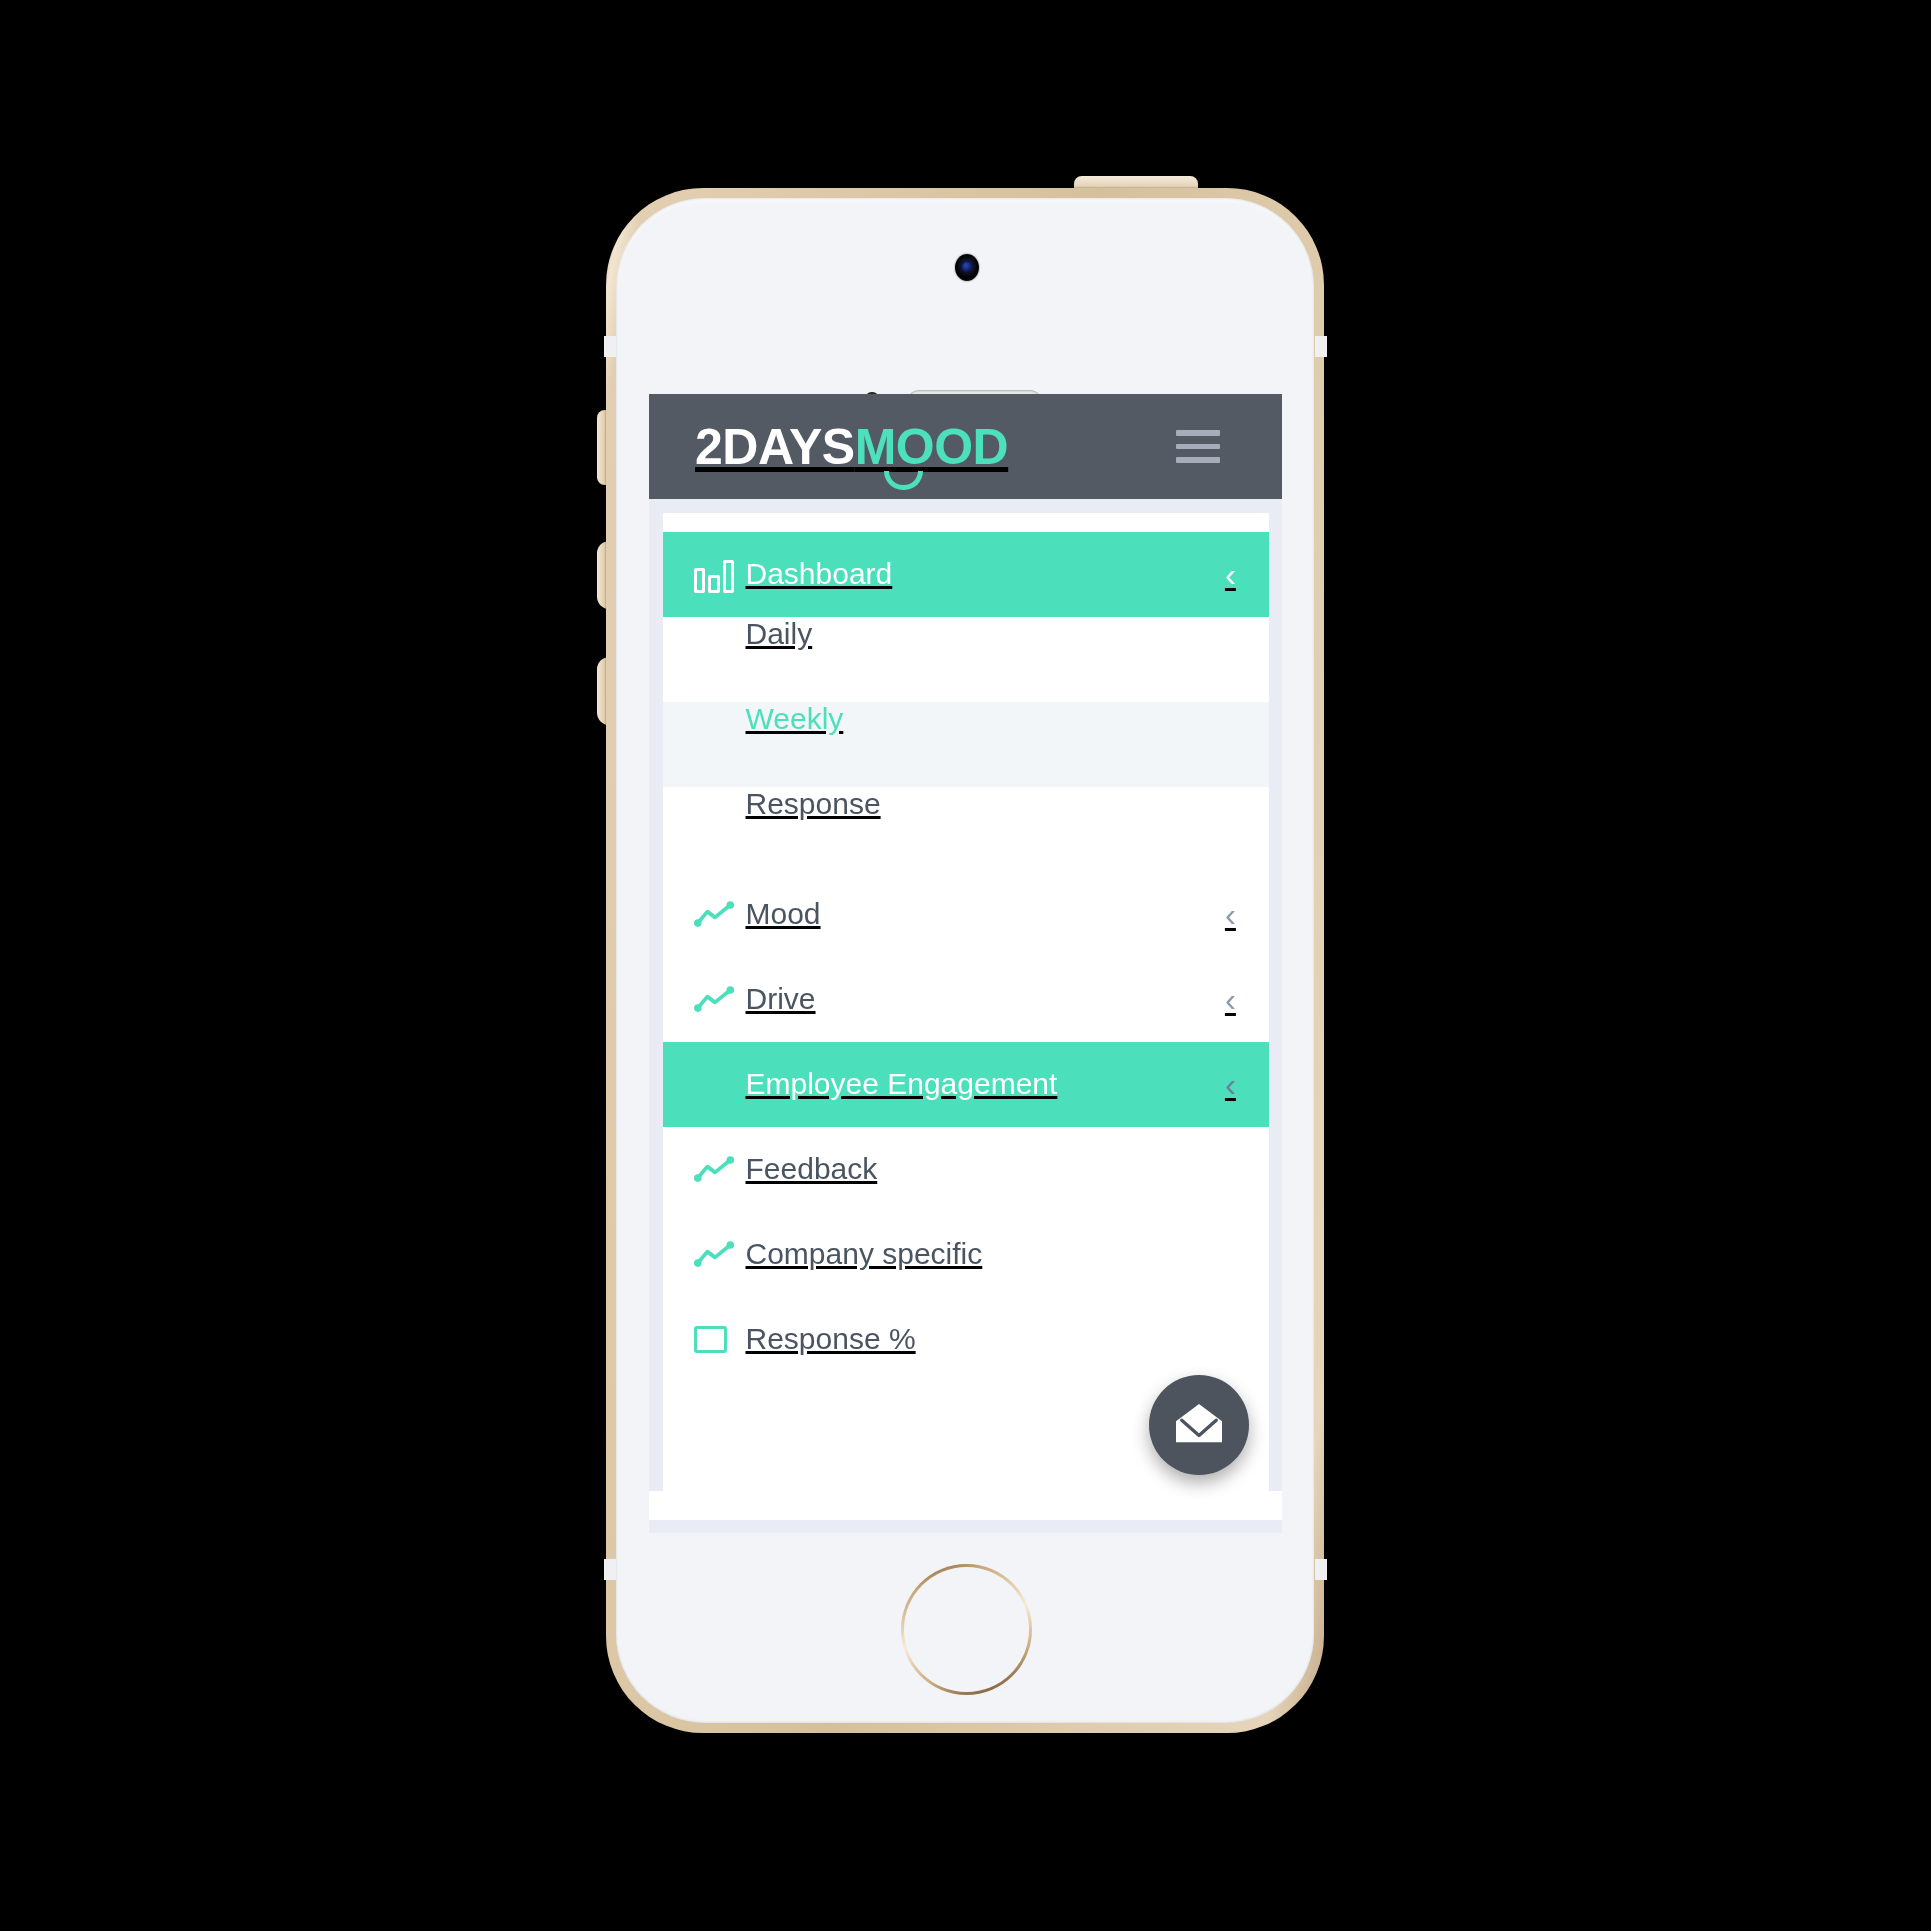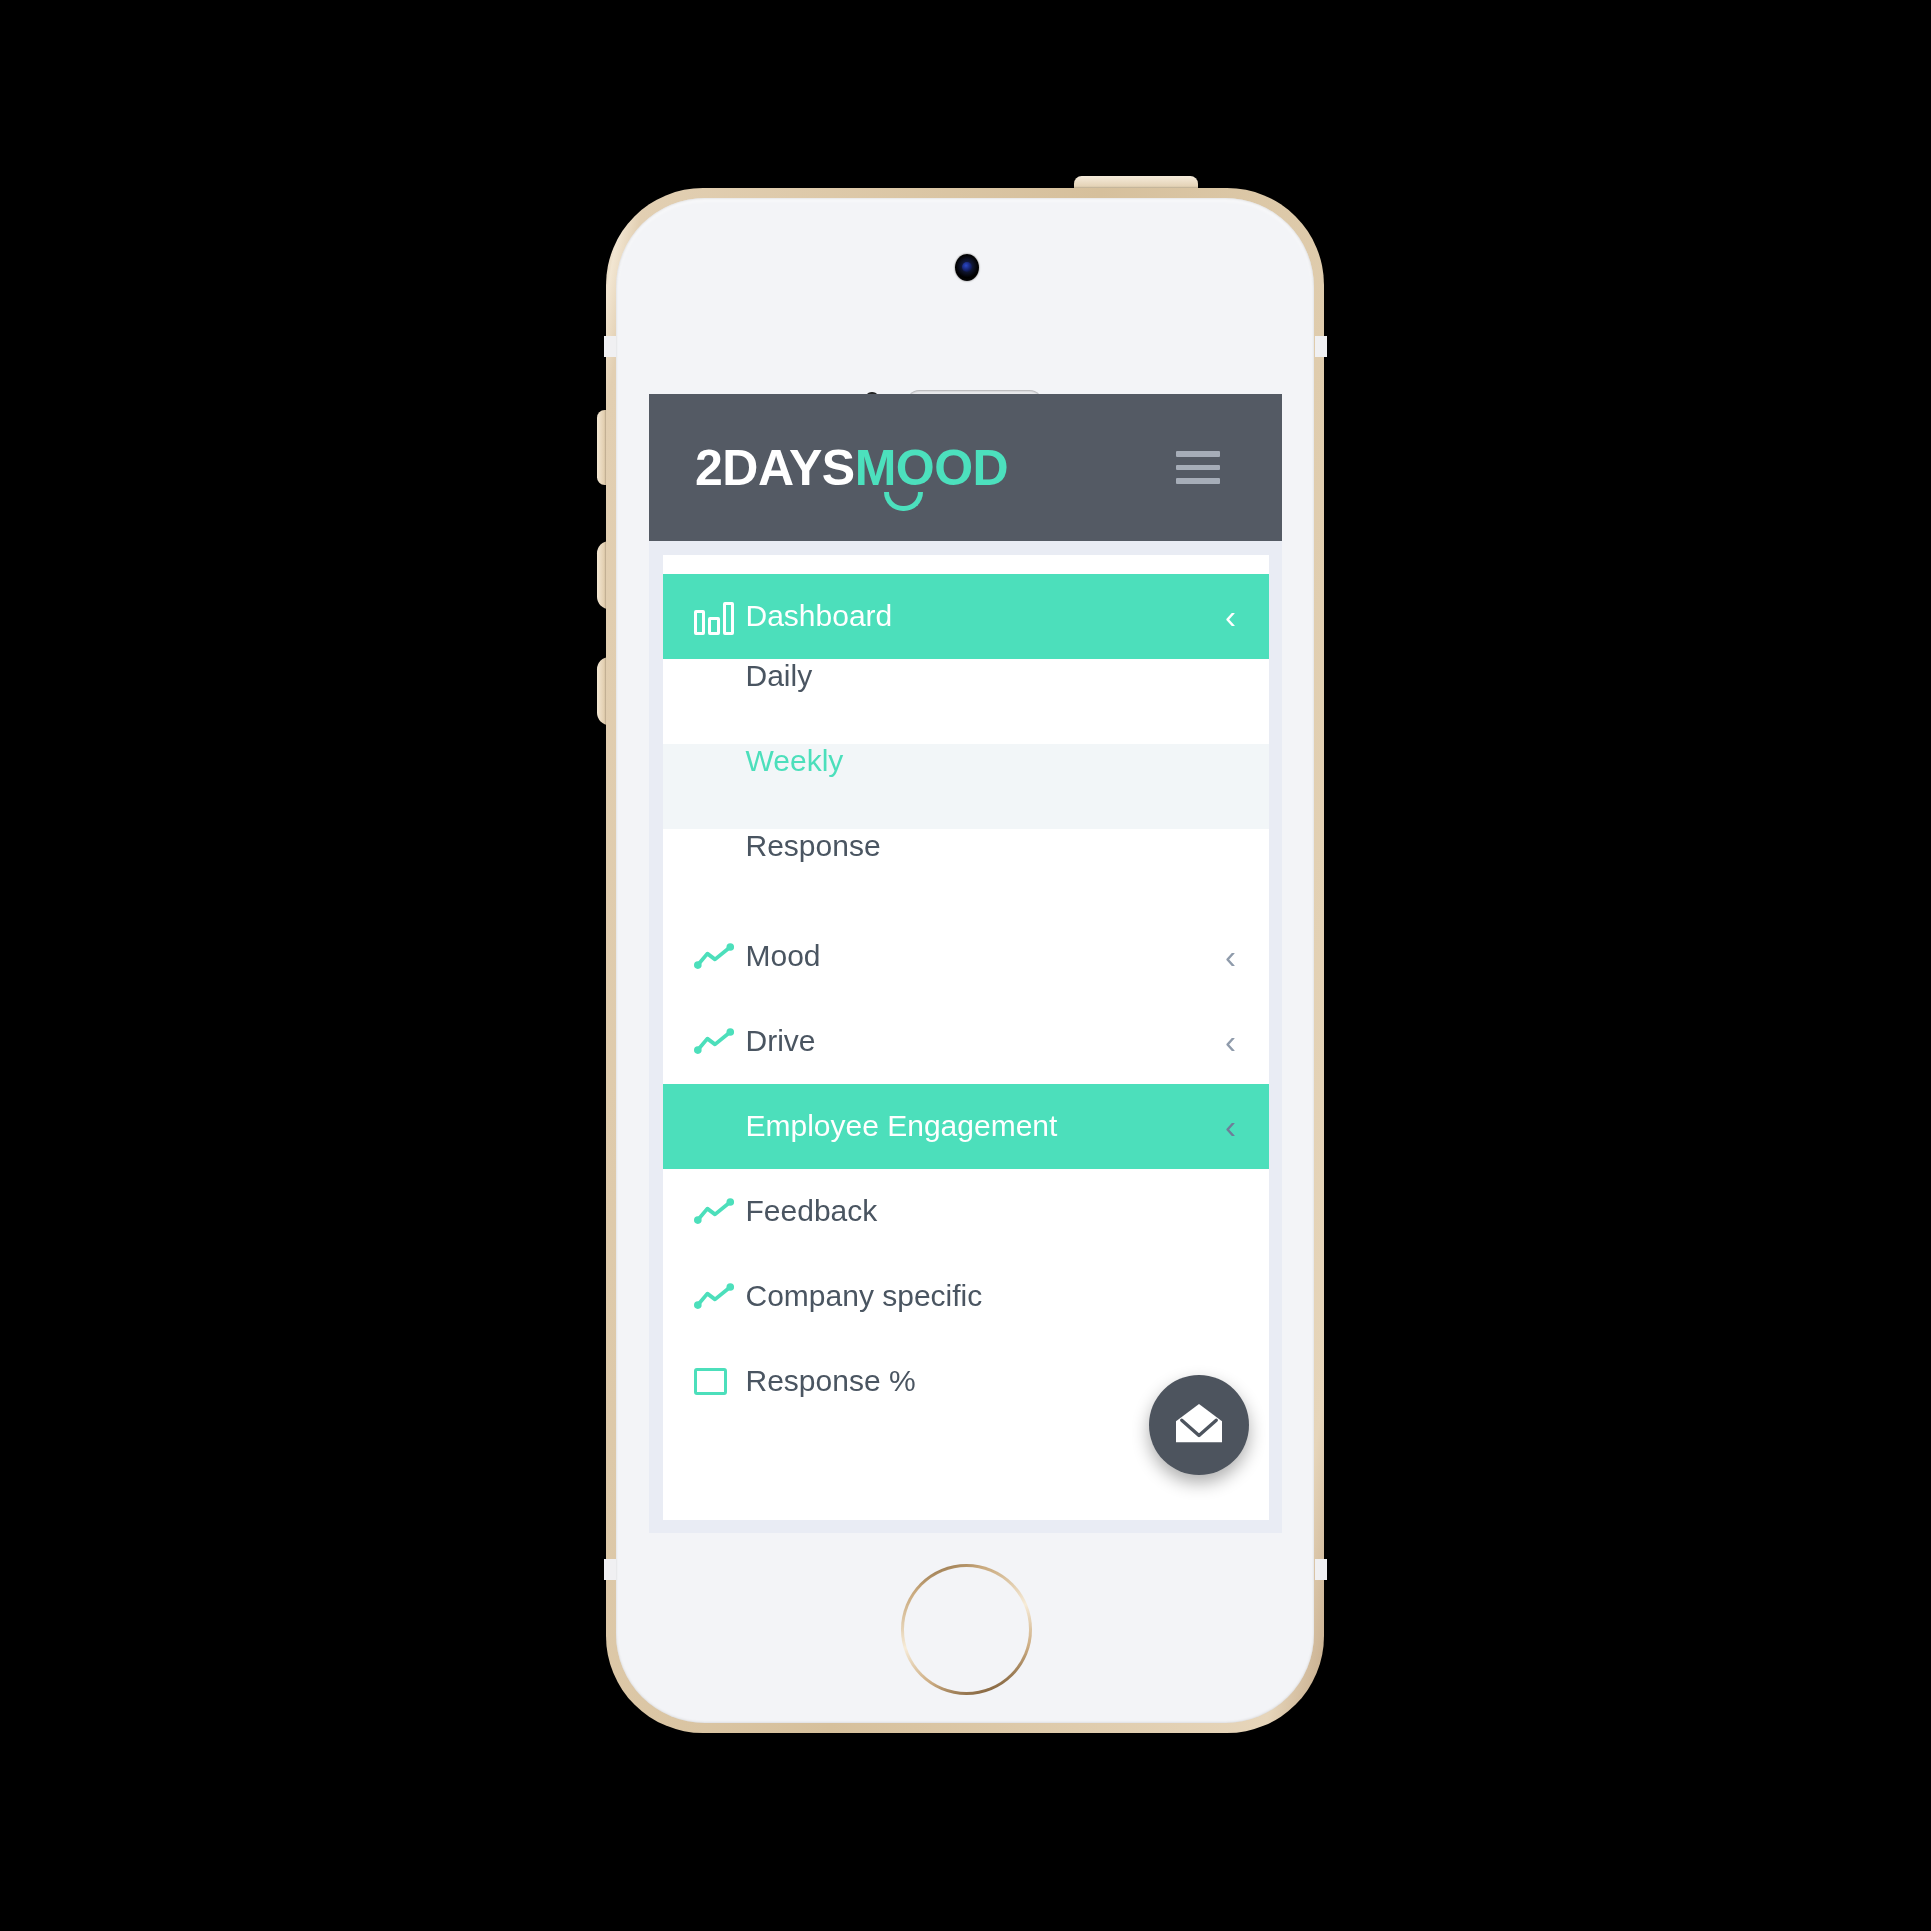--- a/index.html
+++ b/index.html
@@ -154,26 +154,27 @@
     left: 649px;
     top: 394px;
     width: 633px;
     height: 1139px;
     background: #ffffff;
     overflow: hidden;
   }
 
   
   .app-header {
-    height: 147px;
+    height: 105px;
     background: #545a64;
     display: flex;
     align-items: center;
     justify-content: space-between;
     padding: 0 62px 0 46px;
+    text-decoration: underline;
   }
 
   .logo {
     display: flex;
     align-items: flex-end;
     position: relative;
     line-height: 1;
   }
   .logo-text {
     font-family: "Liberation Sans", sans-serif;
@@ -212,20 +213,21 @@
   .page-bg {
     background: #e9ecf4;
     padding: 13.5px 13.5px 0 13.5px;
     height: calc(100% - 147px);
     overflow: hidden;
   }
   .panel {
     background: #ffffff;
     height: 100%;
     padding-top: 19.3px;
+    text-decoration: underline;
   }
 
   
   .nav-item {
     display: flex;
     align-items: center;
     height: 85px;
     padding: 0 21px 0 31px;
     color: #4a5561;
     font-size: 30px;

